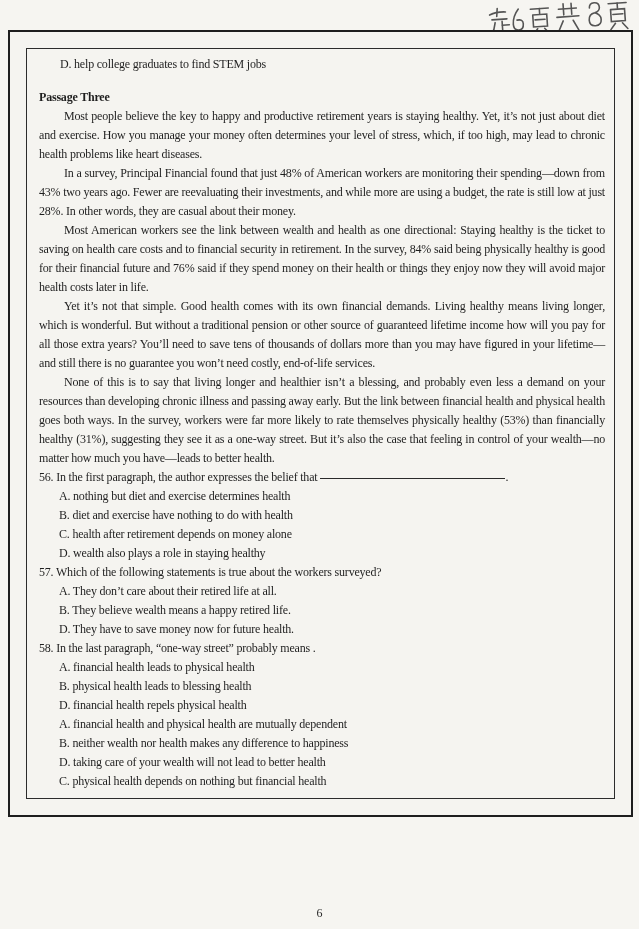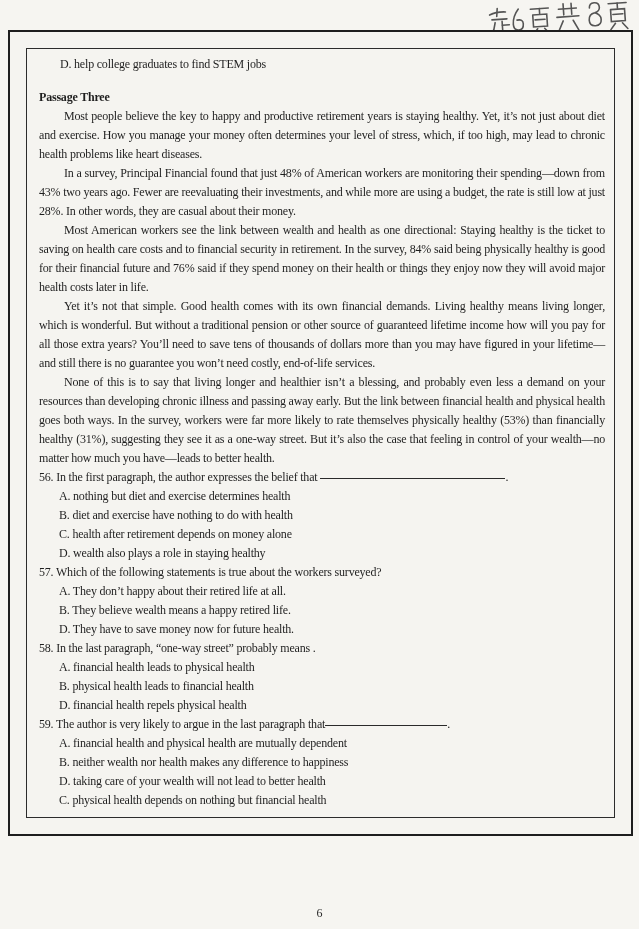--- a/index.html
+++ b/index.html
@@ -112,36 +112,33 @@
             <span>56. In the first paragraph, the author expresses the belief that</span><span class="blank blank-56"></span><span>.</span>
           </div>
           <div class="option-row">A.  nothing but diet and exercise determines health</div>
           <div class="option-row">B.  diet and exercise have nothing to do with health</div>
           <div class="option-row">C.  health after retirement depends on money alone</div>
           <div class="option-row">D. wealth also plays a role in staying healthy</div>
         </div>
 
         <div class="question">
           <div class="question-stem">57. Which of the following statements is true about the workers surveyed?</div>
-          <div class="option-row">A. They don’t happy about their retired life at all.</div>
+          <div class="option-row">A. They don’t care about their retired life at all.</div>
           <div class="option-row">B. They believe wealth means a happy retired life.</div>
           <div class="option-row">D. They have to save money now for future health.</div>
         </div>
 
         <div class="question">
           <div class="question-stem">58.  In the last paragraph, “one-way street” probably means .</div>
           <div class="option-row">A.  financial health leads to physical health</div>
-          <div class="option-row">B.  physical health leads to financial health</div>
+          <div class="option-row">B.  physical health leads to blessing health</div>
           <div class="option-row">D.  financial health repels physical health</div>
         </div>
 
         <div class="question">
-          <div class="question-stem">
-            <span>59. The author is very likely to argue in the last paragraph that</span><span class="blank blank-59"></span><span>.</span>
-          </div>
           <div class="option-row">A. financial health and physical health are mutually dependent</div>
           <div class="option-row">B. neither wealth nor health makes any difference to happiness</div>
           <div class="option-row">D. taking care of your wealth will not lead to better health</div>
           <div class="option-row">C. physical health depends on nothing but financial health</div>
         </div>
 
       </div>
     </div>
   </div>
 

